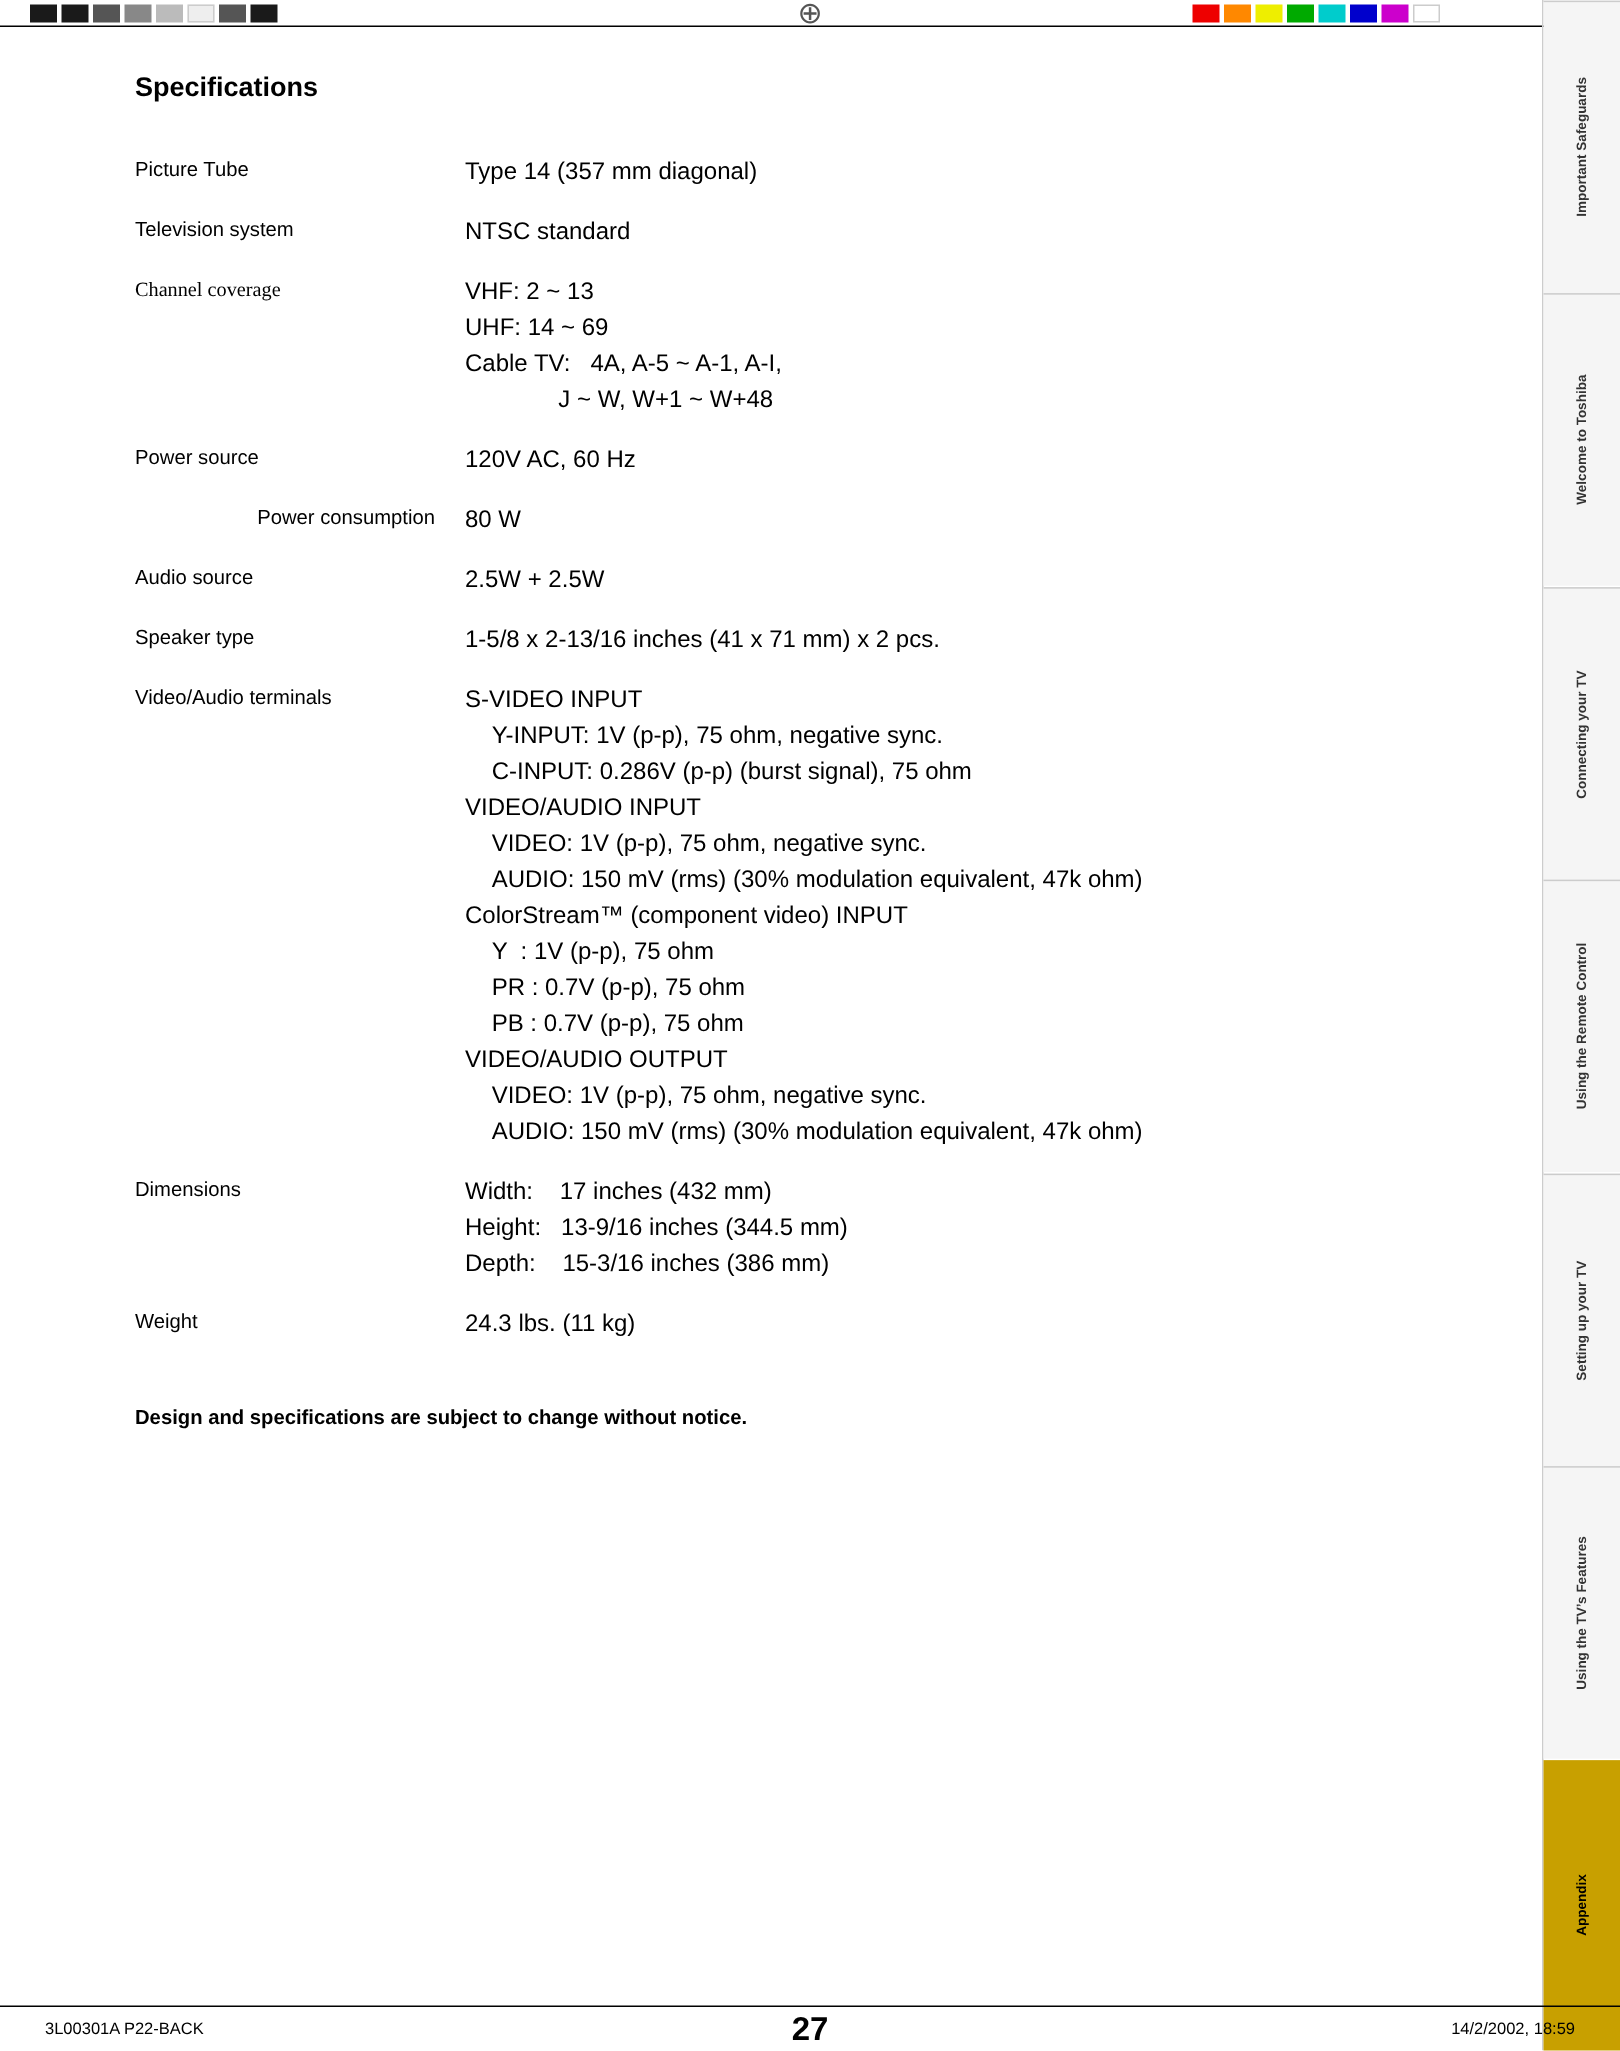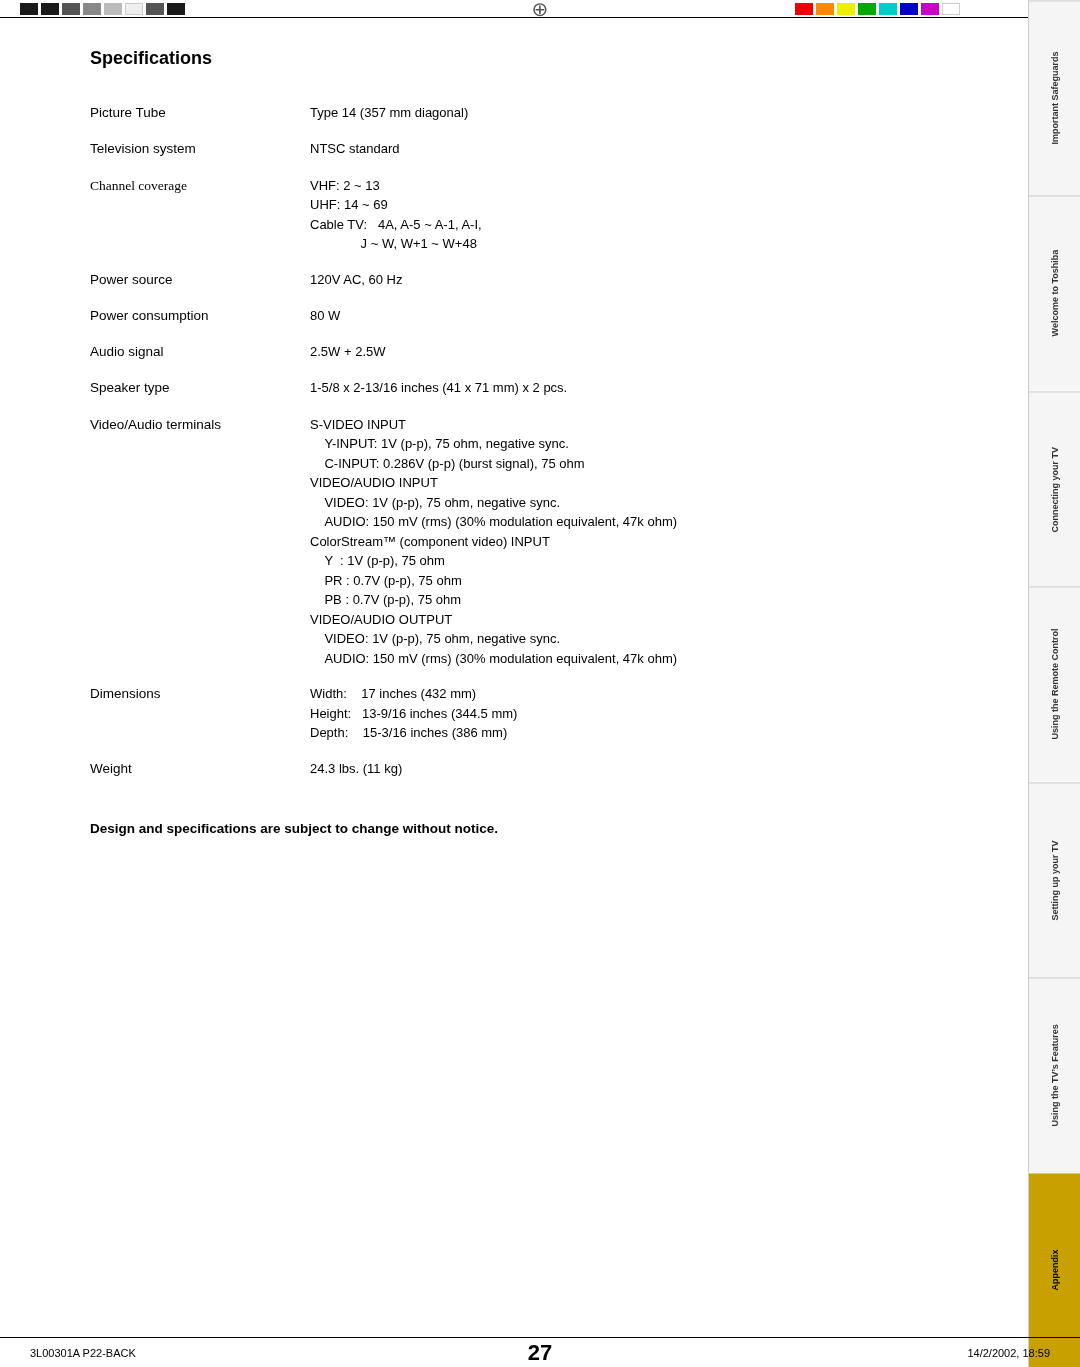--- a/index.html
+++ b/index.html
@@ -102,21 +102,21 @@
     
     .specs-table {
       width: 100%;
       border-collapse: collapse;
     }
     .specs-table tr {
       vertical-align: top;
     }
     .specs-table td {
       padding: 4px 0;
-      font-size: 13px;
+      font-size: 16px;
       line-height: 1.5;
     }
     .specs-table td:first-child {
       width: 200px;
       min-width: 200px;
       font-size: 13.5px;
     }
     .specs-table td:last-child {
       padding-left: 20px;
     }
@@ -244,28 +244,28 @@
           <td colspan="2" style="height: 4px;"></td>
         </tr>
         <tr>
           <td style="vertical-align: top;">Power source</td>
           <td style="padding-left: 20px; white-space: pre-wrap; vertical-align: top;">120V AC, 60 Hz</td>
         </tr>
         <tr>
           <td colspan="2" style="height: 4px;"></td>
         </tr>
         <tr>
-          <td style="vertical-align: top;">Power consumption</td>
+          <td style="vertical-align: top; text-align: right;">Power consumption</td>
           <td style="padding-left: 20px; white-space: pre-wrap; vertical-align: top;">80 W</td>
         </tr>
         <tr>
           <td colspan="2" style="height: 4px;"></td>
         </tr>
         <tr>
-          <td style="vertical-align: top;">Audio signal</td>
+          <td style="vertical-align: top;">Audio source</td>
           <td style="padding-left: 20px; white-space: pre-wrap; vertical-align: top;">2.5W + 2.5W</td>
         </tr>
         <tr>
           <td colspan="2" style="height: 4px;"></td>
         </tr>
         <tr>
           <td style="vertical-align: top;">Speaker type</td>
           <td style="padding-left: 20px; white-space: pre-wrap; vertical-align: top;">1-5/8 x 2-13/16 inches (41 x 71 mm) x 2 pcs.</td>
         </tr>
         <tr>

